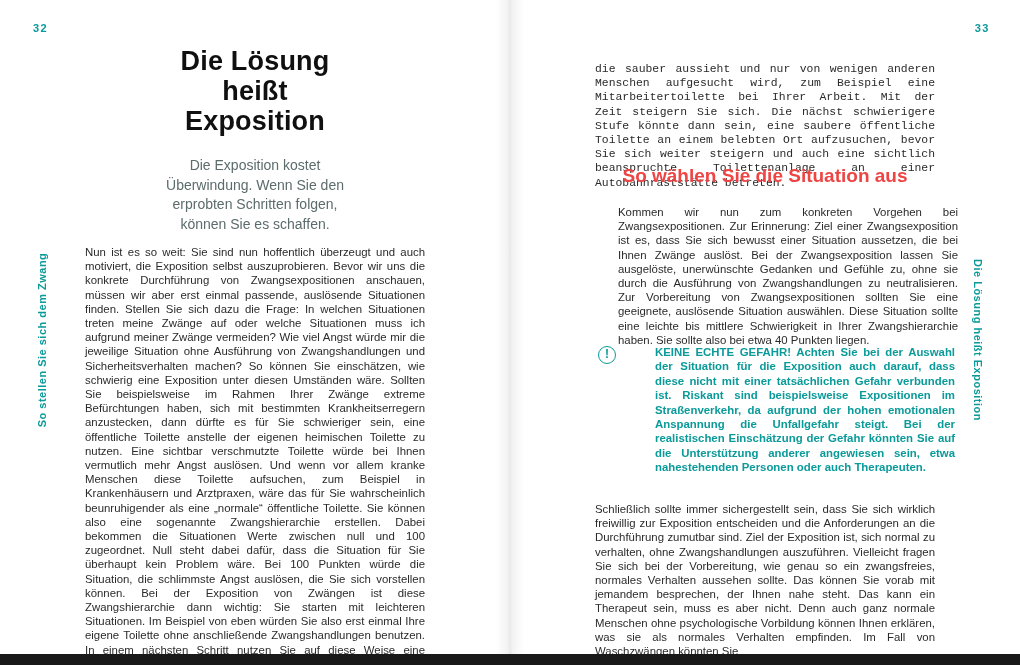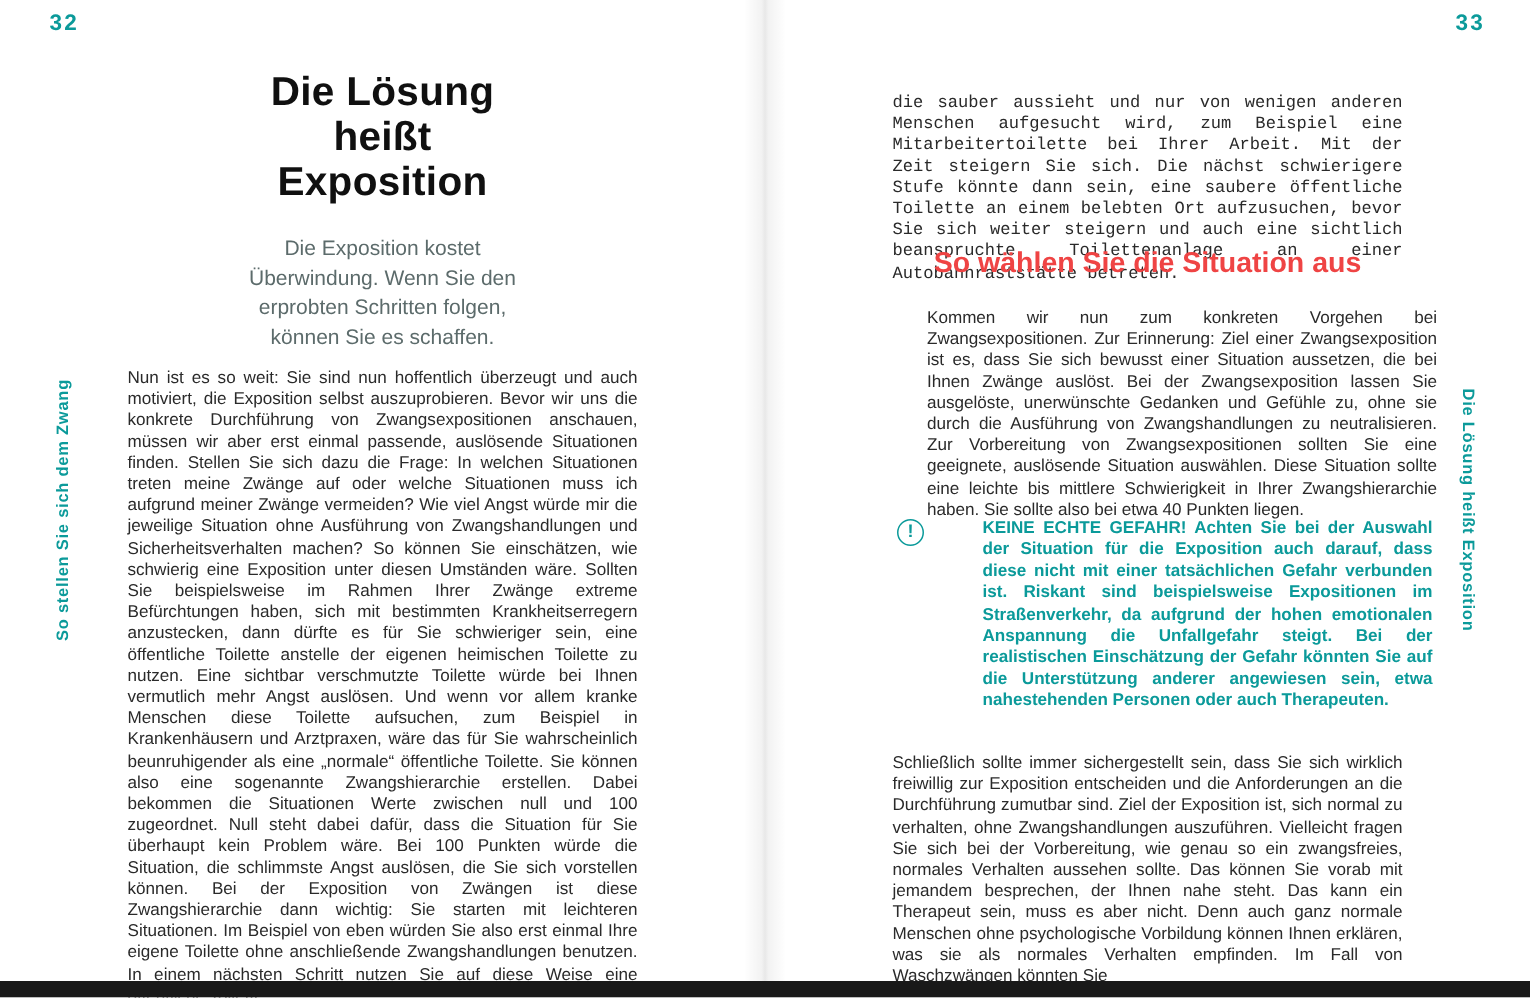--- a/index.html
+++ b/index.html
@@ -10,21 +10,21 @@
     position:relative;
     overflow:hidden;
   }
   .spread { position:absolute; left:0; top:0; width:1020px; height:655px; background:#ffffff; }
   .spine {
     position:absolute; left:496px; top:0; width:28px; height:655px;
     background:linear-gradient(to right, rgba(0,0,0,0) 0%, rgba(0,0,0,0.05) 42%, rgba(0,0,0,0.09) 50%, rgba(0,0,0,0.05) 58%, rgba(0,0,0,0) 100%);
   }
   .bottom-bar { position:absolute; left:0; top:654px; width:1020px; height:11px; background:#191919; }
 
-  .page-num { position:absolute; top:7px; font-size:15px; font-weight:bold; color:#0b9a9a; letter-spacing:1.5px; }
+  .page-num { position:absolute; top:22px; font-size:11px; font-weight:bold; color:#0b9a9a; letter-spacing:1.5px; }
   .page-num.pn-left  { left:33px; }
   .page-num.pn-right { left:958px; width:32px; text-align:right; }
 
   .margin-tab {
     position:absolute; white-space:nowrap;
     font-size:11px; font-weight:bold; color:#0b9a9a; letter-spacing:0.5px;
   }
   .margin-tab.mt-left  { left:42px;  top:340px; transform:translate(-50%,-50%) rotate(-90deg); }
   .margin-tab.mt-right { left:978px; top:340px; transform:translate(-50%,-50%) rotate(90deg); }
 

